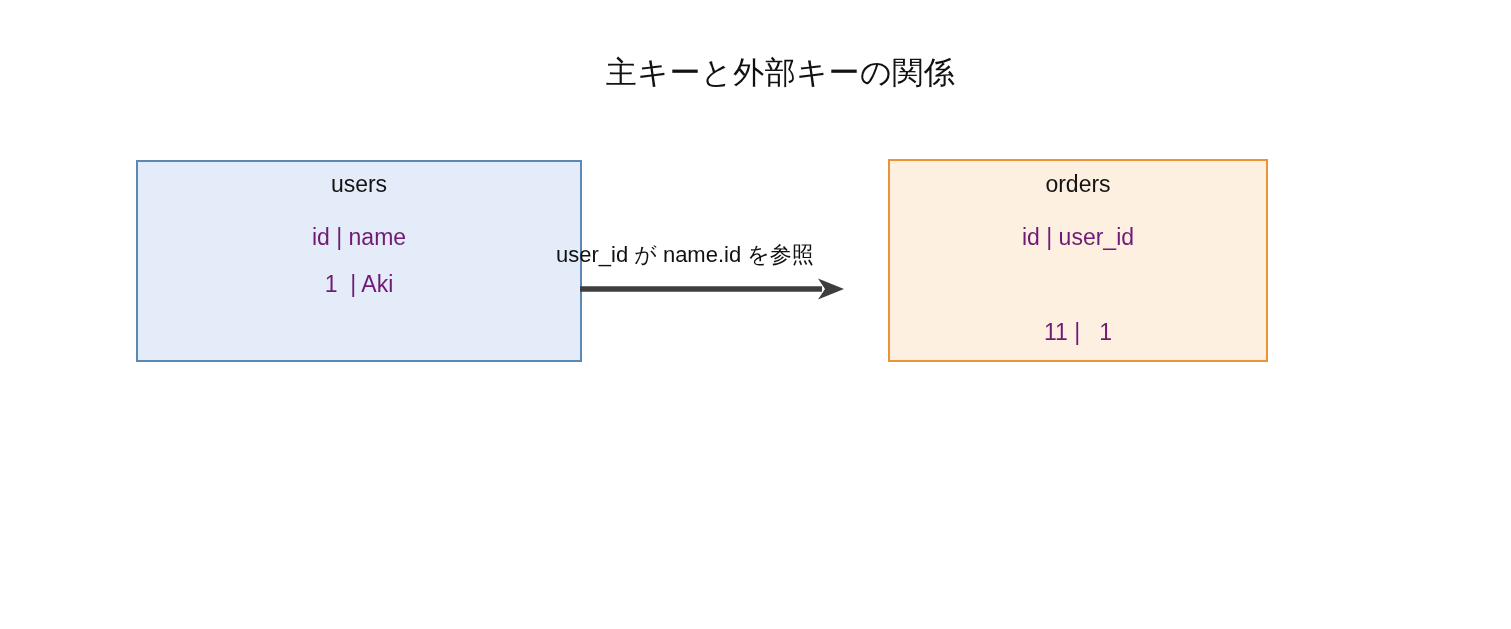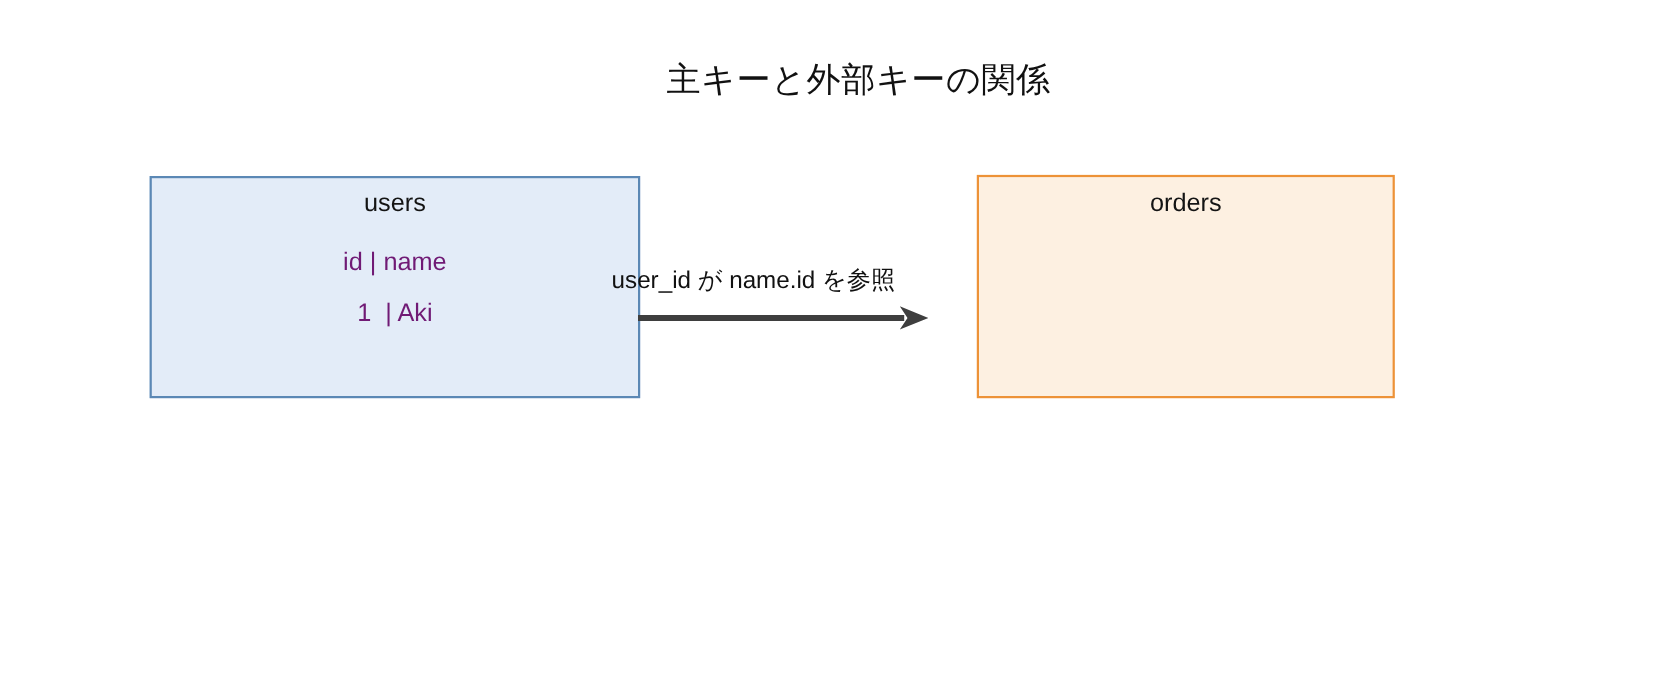--- a/index.html
+++ b/index.html
@@ -122,20 +122,22 @@
   <div id="diagram-title">主キーと外部キーの関係</div>
 
   <div class="entity-box" id="users-box">
     <div class="entity-title">users</div>
     <div class="entity-row row-0">id | name</div>
     <div class="entity-row row-1">1  | Aki</div>
   </div>
 
   <div class="entity-box" id="orders-box">
     <div class="entity-title">orders</div>
+    <div class="entity-row row-0">id | user_id</div>
+    <div class="entity-row row-2">11 |   1</div>
   </div>
 
   <div id="relationship">
     <div id="relationship-label">user_id が name.id を参照</div>
     <svg id="relationship-arrow" width="264" height="26" viewBox="0 0 264 26">
       <line x1="0" y1="13" x2="242" y2="13" stroke="#3e3e3e" stroke-width="5.5"></line>
       <path d="M 238 2.5 L 264 13 L 238 23.5 L 245 13 Z" fill="#3e3e3e"></path>
     </svg>
   </div>
 

